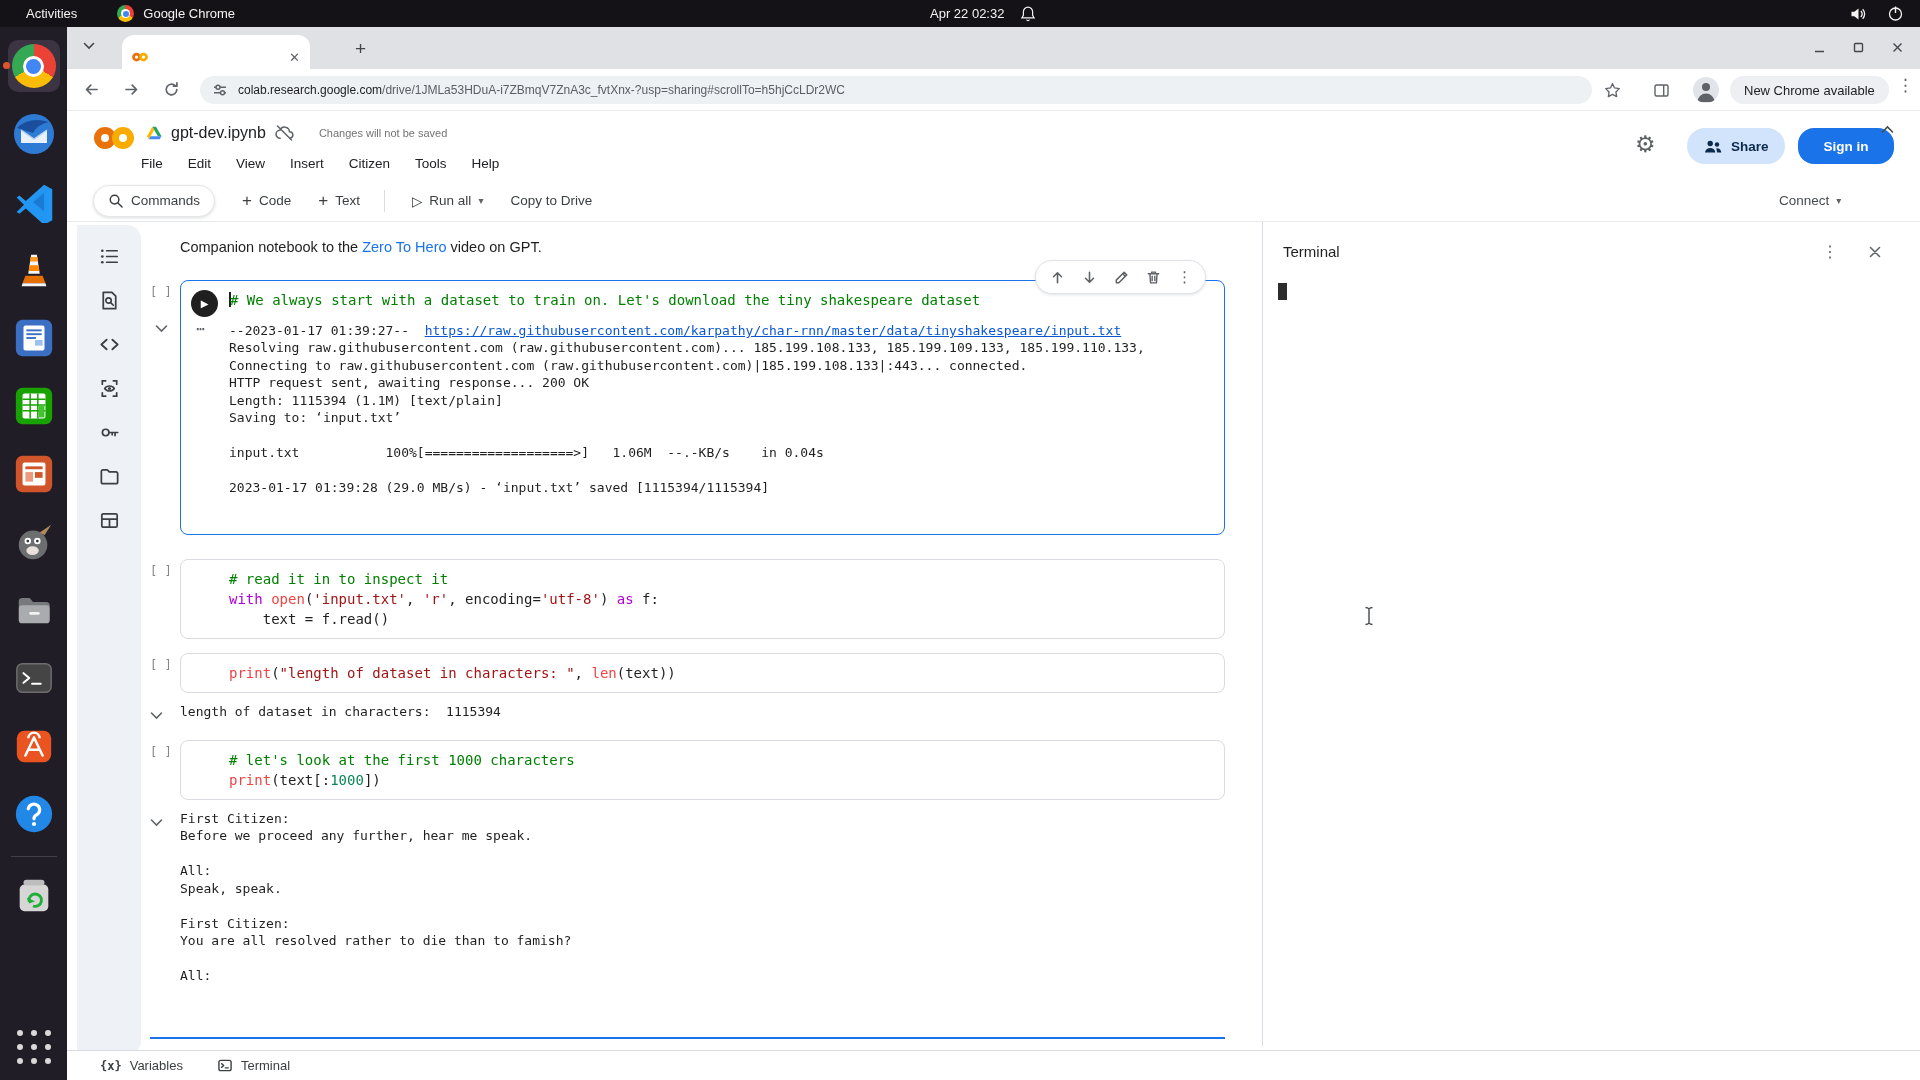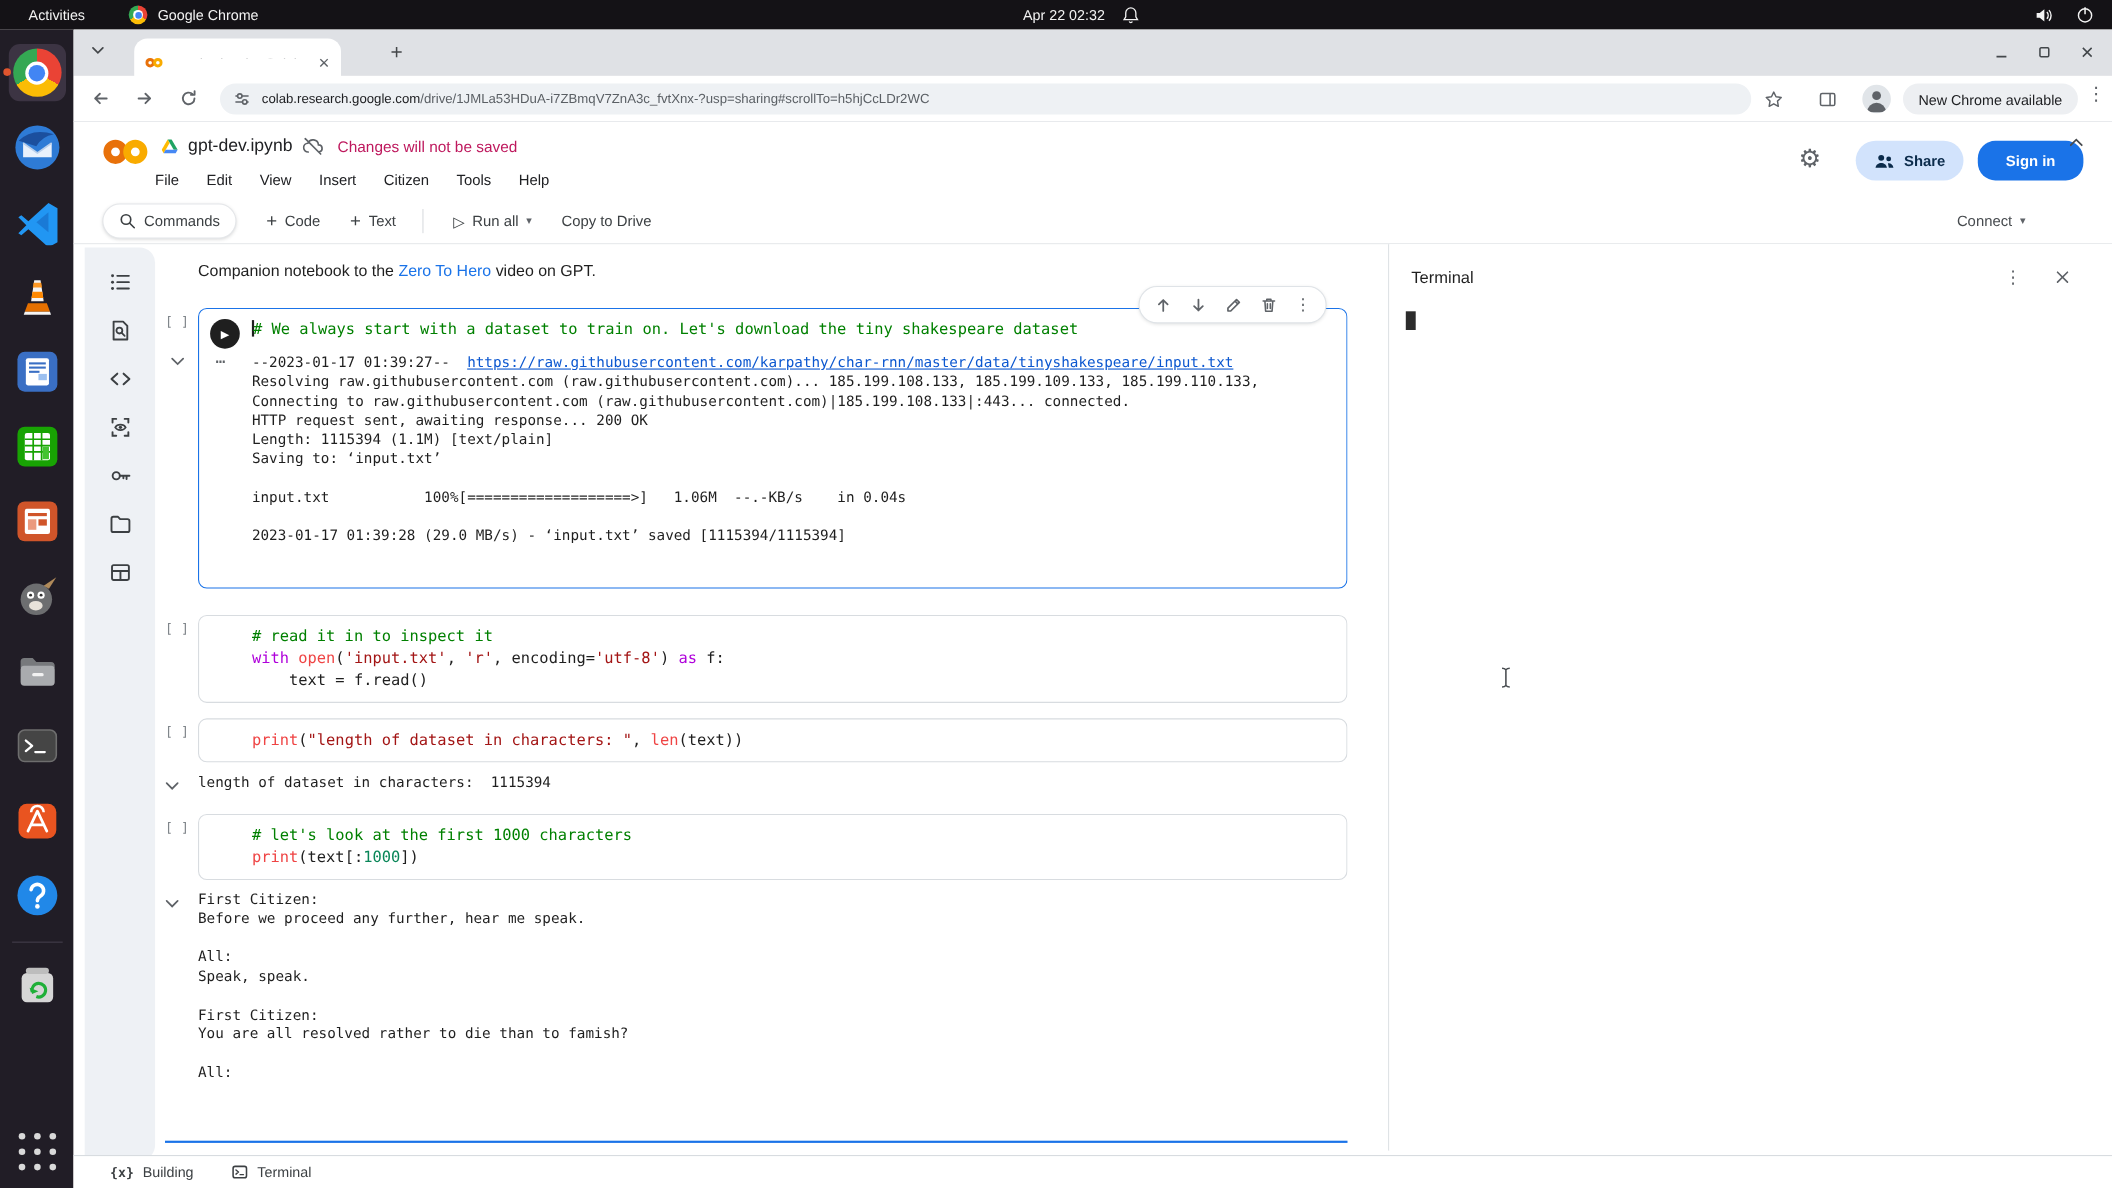--- a/index.html
+++ b/index.html
@@ -43,21 +43,21 @@
 .nav-star{position:absolute;left:1537px;top:13px}
 .nav-panel{position:absolute;left:1586px;top:13px}
 .nav-avatar{position:absolute;left:1626px;top:8px;width:26px;height:26px;border-radius:50%;background:#e1e5e9;display:flex;align-items:center;justify-content:center;overflow:hidden}
 .update-pill{position:absolute;left:1663px;top:7px;height:28px;background:#edeff2;border-radius:14px;display:flex;align-items:center;padding:0 14px;font-size:13px;color:#202124}
 .nav-kebab{position:absolute;left:1830px;top:6px;color:#5f6368;font-size:17px}
 
 .page{position:absolute;left:0;top:84px;width:1853px;height:969px;background:#fff}
 .co-logo{position:absolute;left:26px;top:13px}
 .doc-row{position:absolute;left:80px;top:13px;display:flex;align-items:center;gap:9px}
 .doc-title{font-size:16px;color:#202124}
-.autosave{font-size:14px;color:#be185d;margin-left:4px}
+.autosave{font-size:11px;color:#737373;margin-left:16px}
 .menu-row{position:absolute;left:74px;top:45px;display:flex;gap:25px;font-size:13.5px;color:#202124}
 .menu-item{cursor:default}
 .hdr-gear{position:absolute;left:1568px;top:22px;color:#5f6368;font-size:23px;line-height:1}
 .share-btn{position:absolute;left:1620px;top:17px;height:36px;border-radius:18px;background:#d2e3fc;display:flex;align-items:center;gap:8px;padding:0 16px;font-size:13.5px;font-weight:bold;color:#0b2b4b}
 .signin-btn{position:absolute;left:1731px;top:17px;width:96px;height:36px;border-radius:16px;background:#1a73e8;color:#fff;font-size:13.5px;font-weight:bold;display:flex;align-items:center;justify-content:center}
 .co-toolbar{position:absolute;left:0;top:69px;width:100%;height:42px;border-bottom:1px solid #e7e9eb;display:flex;align-items:center;font-size:13.5px;color:#3c4043}
 .cmd-pill{margin-left:26px;height:32px;background:#fff;border:1px solid #e4e6e9;box-shadow:0 1px 3px rgba(60,64,67,.18);border-radius:16px;display:flex;align-items:center;gap:8px;padding:0 14px}
 .tb-item{display:flex;align-items:center;gap:7px;margin-left:27px}
 .tb-divider{width:1px;height:22px;background:#dadce0;margin-left:24px}
 .tb-plus{font-size:17px;color:#3c4043}
@@ -590,21 +590,21 @@
 
     <span class="ibeam">
       <svg width="14" height="20" viewBox="0 0 14 20">
           <path d="M3.5 1.5c1.7 0 2.8.6 3.5 1.4.7-.8 1.8-1.4 3.5-1.4M7 2.9v14.2M3.5 18.5c1.7 0 2.8-.6 3.5-1.4.7.8 1.8 1.4 3.5 1.4" stroke="#45494d" stroke-width="1.4" fill="none"></path>
         </svg>
     </span>
 
     <div class="bottom-bar" id="bottom-bar">
         <span class="bb-item">
           <span><span class="bb-braces">{x}</span></span>
-          <span>Building</span>
+          <span>Variables</span>
         </span>
         <span class="bb-item">
           <span>
             <svg width="16" height="15" viewBox="0 0 16 16">
               <rect x="1.5" y="2.5" width="13" height="11" rx="2" fill="none" stroke="#3c4043" stroke-width="1.5"></rect>
               <path d="M4.3 6l2.4 2-2.4 2" fill="none" stroke="#3c4043" stroke-width="1.4" stroke-linecap="round" stroke-linejoin="round"></path>
               <path d="M8.3 10.5h3.2" stroke="#3c4043" stroke-width="1.4" stroke-linecap="round"></path>
             </svg>
           </span>
           <span>Terminal</span>

